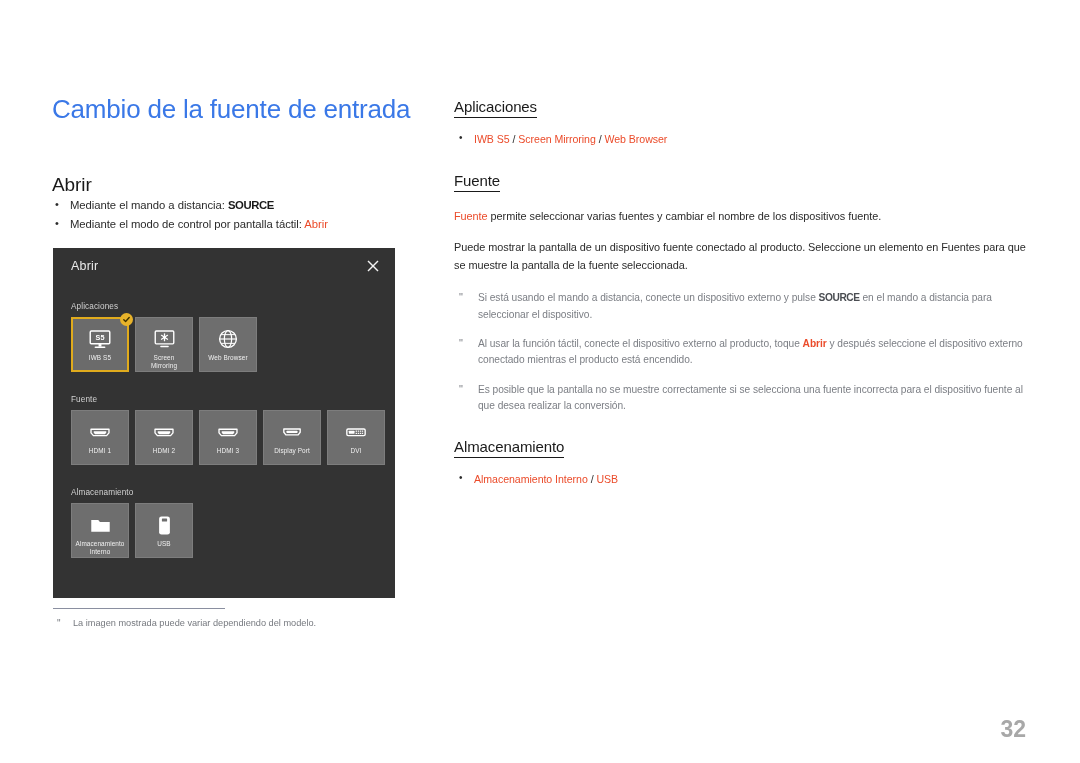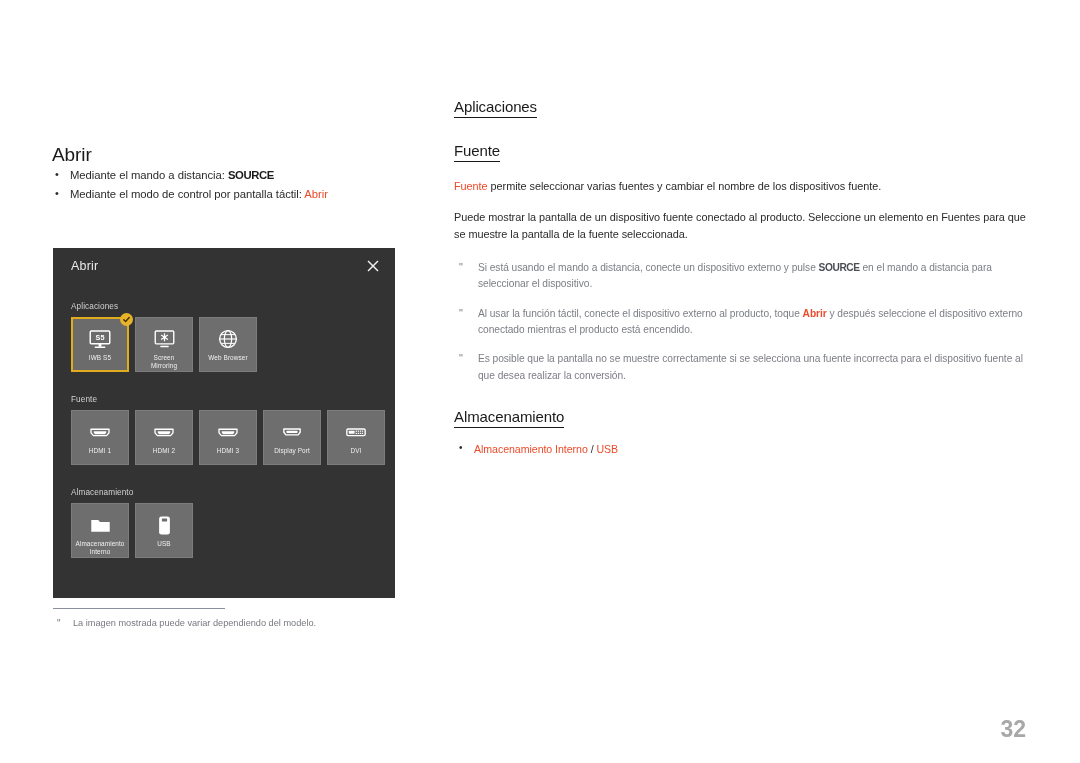--- a/index.html
+++ b/index.html
@@ -276,20 +276,21 @@
     color: #a8a8a8;
     font-weight: 700;
   }
 </style>
 </head>
 <body>
 
 <div class="page">
 
   <div class="left-col">
+    <h1 class="page-title">Cambio de la fuente de entrada</h1>
 
     <h2 class="sec-title">Abrir</h2>
 
     <ul class="bullets">
       <li>
         <span>Mediante el mando a distancia: </span><span class="kbd">SOURCE</span>
       </li>
       <li>
         <span>Mediante el modo de control por pantalla táctil: </span><span class="accent">Abrir</span>
       </li>
@@ -461,20 +462,25 @@
   <div class="footnote-wrap">
     <div class="footnote-rule"></div>
     <div class="footnote">
       <span class="mark">"</span><span>La imagen mostrada puede variar dependiendo del modelo.</span>
     </div>
   </div>
 
   <div class="right-col">
 
     <h2 class="rsec-title">Aplicaciones</h2>
+    <ul class="rbullets">
+      <li>
+        <span>IWB S5</span><span class="sep"> / </span><span>Screen Mirroring</span><span class="sep"> / </span><span>Web Browser</span>
+      </li>
+    </ul>
 
     <div class="mt24">
       <h2 class="rsec-title">Fuente</h2>
     </div>
 
     <p class="para mt16">
       <span class="accent">Fuente</span><span> permite seleccionar varias fuentes y cambiar el nombre de los dispositivos fuente.</span>
     </p>
 
     <p class="para mt13">Puede mostrar la pantalla de un dispositivo fuente conectado al producto. Seleccione un elemento en Fuentes para que se muestre la pantalla de la fuente seleccionada.</p>

